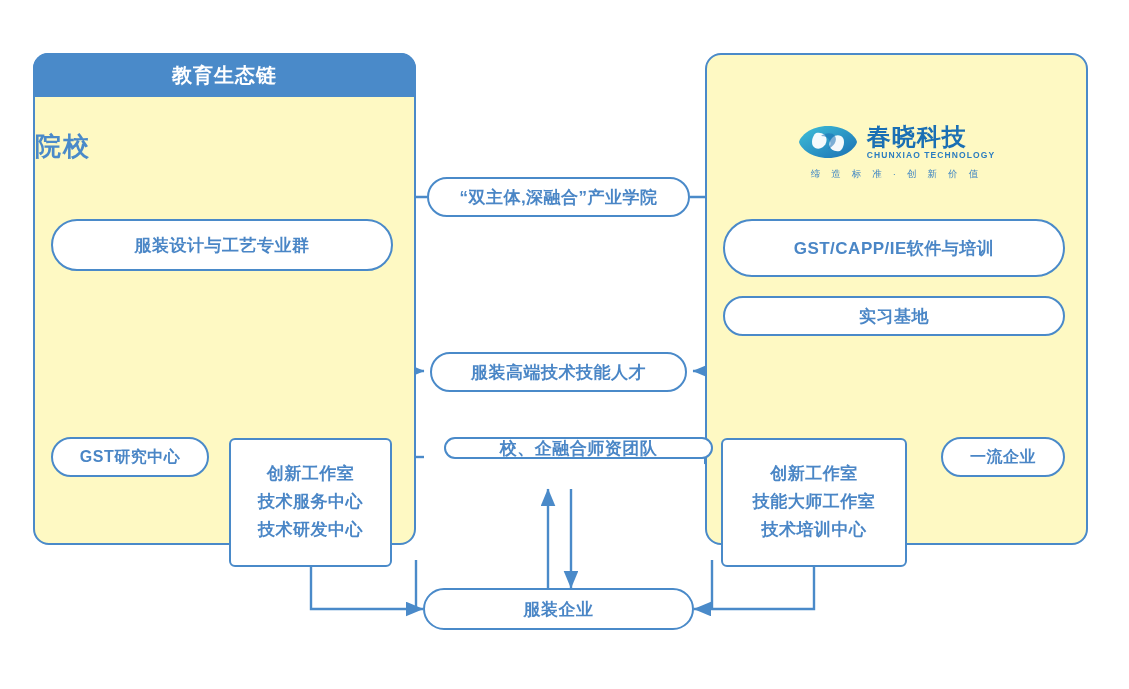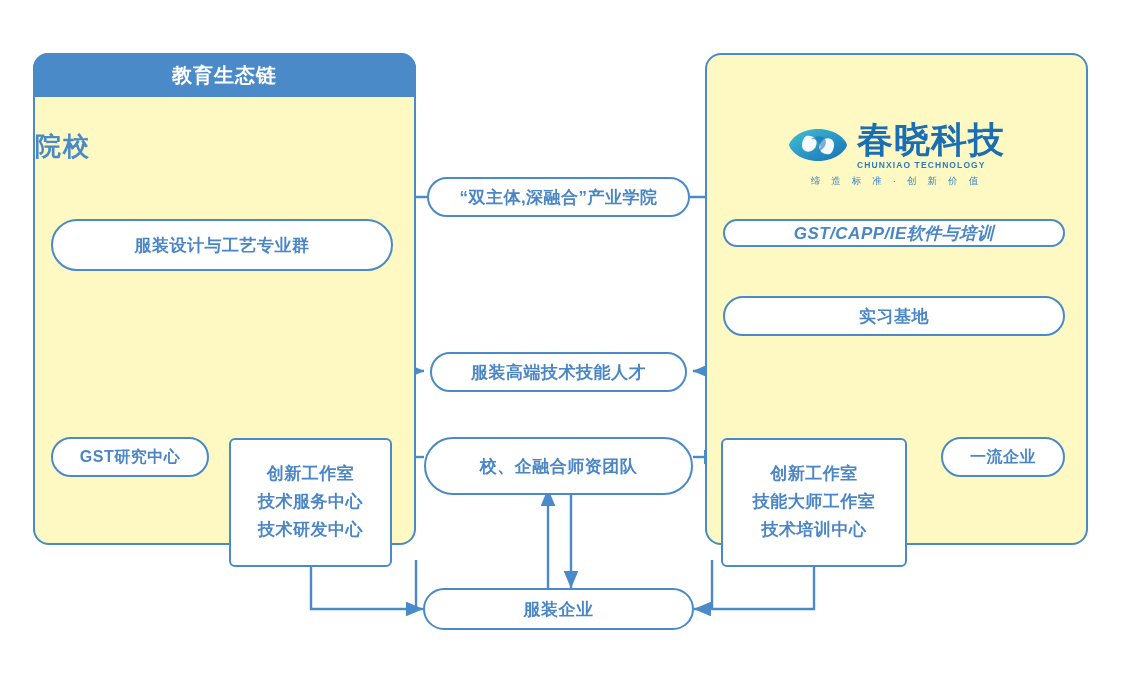--- a/index.html
+++ b/index.html
@@ -63,21 +63,21 @@
     position: absolute;
     left: 0; right: 0; top: 0;
     display: flex;
     flex-direction: column;
     align-items: center;
   }
   .logo-row { display: flex; align-items: center; gap: 9px; }
   .logo-mark { width: 60px; height: 42px; display: block; }
   .logo-txt { display: flex; flex-direction: column; align-items: flex-start; }
   .logo-cn {
-    font-size: 36px; font-weight: bold; letter-spacing: 1px;
+    font-size: 24px; font-weight: bold; letter-spacing: 1px;
     color: #1a6fb4; line-height: 1.05;
   }
   .logo-en {
     font-size: 8.5px; font-weight: bold; letter-spacing: 1.1px;
     color: #2a7cc0; margin-top: 1px;
   }
   .logo-tag {
     margin-top: 5px;
     font-size: 9.5px; letter-spacing: 4.2px;
     color: #3f86c4; white-space: nowrap;
@@ -192,21 +192,21 @@
 
   <div class="node pill" style="left:427px; top:177px; width:263px; height:40px;">
     <span>“双主体,深融合”产业学院</span>
   </div>
 
   <div class="node pill" style="left:51px; top:219px; width:342px; height:52px;">
     <span>服装设计与工艺专业群</span>
   </div>
 
 
-  <div class="node pill" style="left:723px; top:219px; width:342px; height:28px;font-style:italic;">
+  <div class="node pill" style="left:723px; top:219px; width:342px; height:58px;">
     <span>GST/CAPP/IE软件与培训</span>
   </div>
 
   <div class="node pill" style="left:723px; top:296px; width:342px; height:40px;">
     <span>实习基地</span>
   </div>
 
   <div class="node pill" style="left:430px; top:352px; width:257px; height:40px;">
     <span>服装高端技术技能人才</span>
   </div>
@@ -214,21 +214,21 @@
   <div class="node pill small" style="left:51px; top:437px; width:158px; height:40px;">
     <span>GST研究中心</span>
   </div>
 
   <div class="node rrect multi" style="left:229px; top:394px; width:163px; height:129px;">
     <span>创新工作室</span>
     <span>技术服务中心</span>
     <span>技术研发中心</span>
   </div>
 
-  <div class="node pill" style="left:424px; top:437px; width:269px; height:58px;">
+  <div class="node pill" style="left:444px; top:437px; width:269px; height:22px;">
     <span>校、企融合师资团队</span>
   </div>
 
   <div class="node rrect multi" style="left:721px; top:394px; width:186px; height:129px;">
     <span>创新工作室</span>
     <span>技能大师工作室</span>
     <span>技术培训中心</span>
   </div>
 
   <div class="node pill" style="left:423px; top:588px; width:271px; height:42px;">

